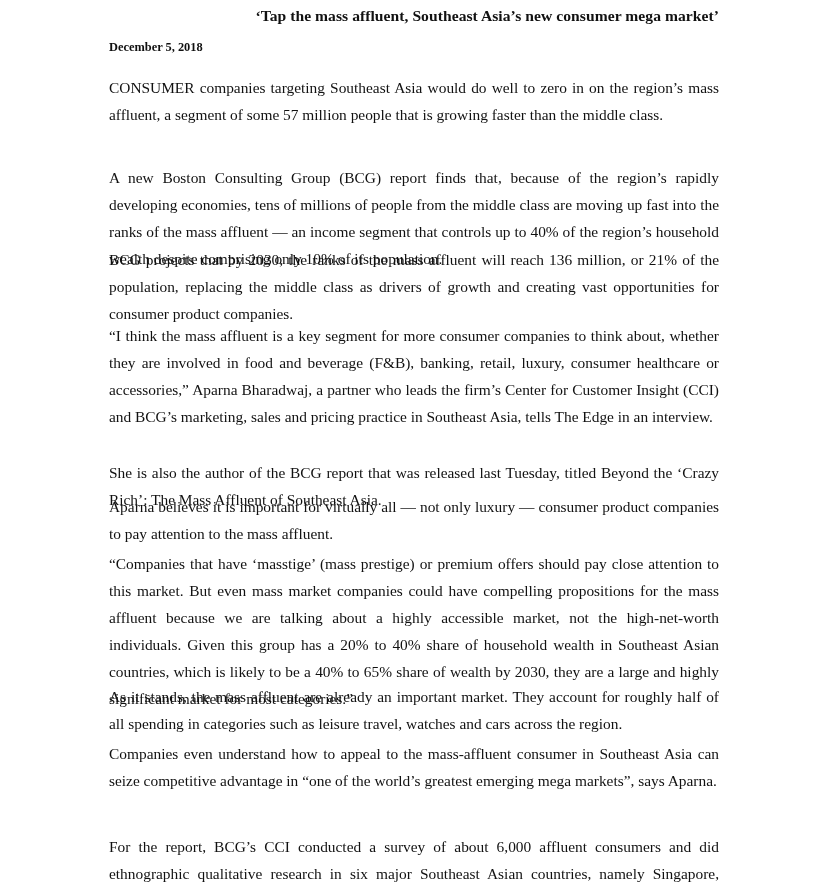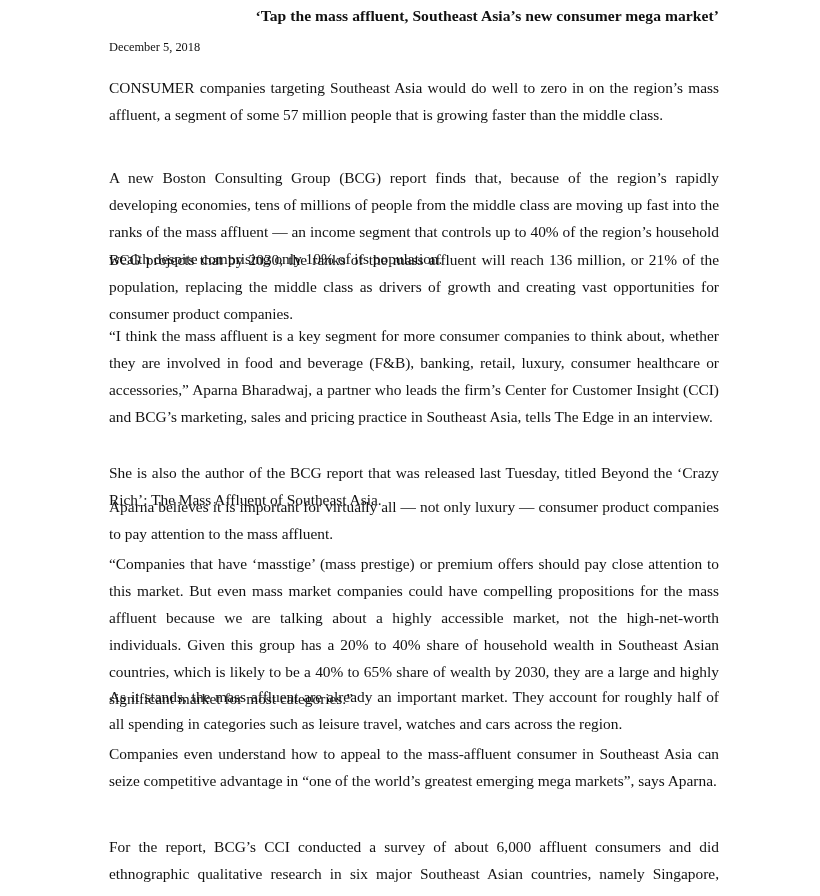--- a/index.html
+++ b/index.html
@@ -33,20 +33,21 @@
       letter-spacing: 0.05px;
       white-space: nowrap;
     }
     .date {
       position: absolute;
       left: 0;
       top: 39px;
       font-size: 12.4px;
       line-height: 16px;
       white-space: nowrap;
+      font-weight: bold;
     }
     .para {
       position: absolute;
       left: 0;
       width: 610px;
       font-size: 15.4px;
       line-height: 27px;
       text-align: justify;
       margin: 0;
     }

